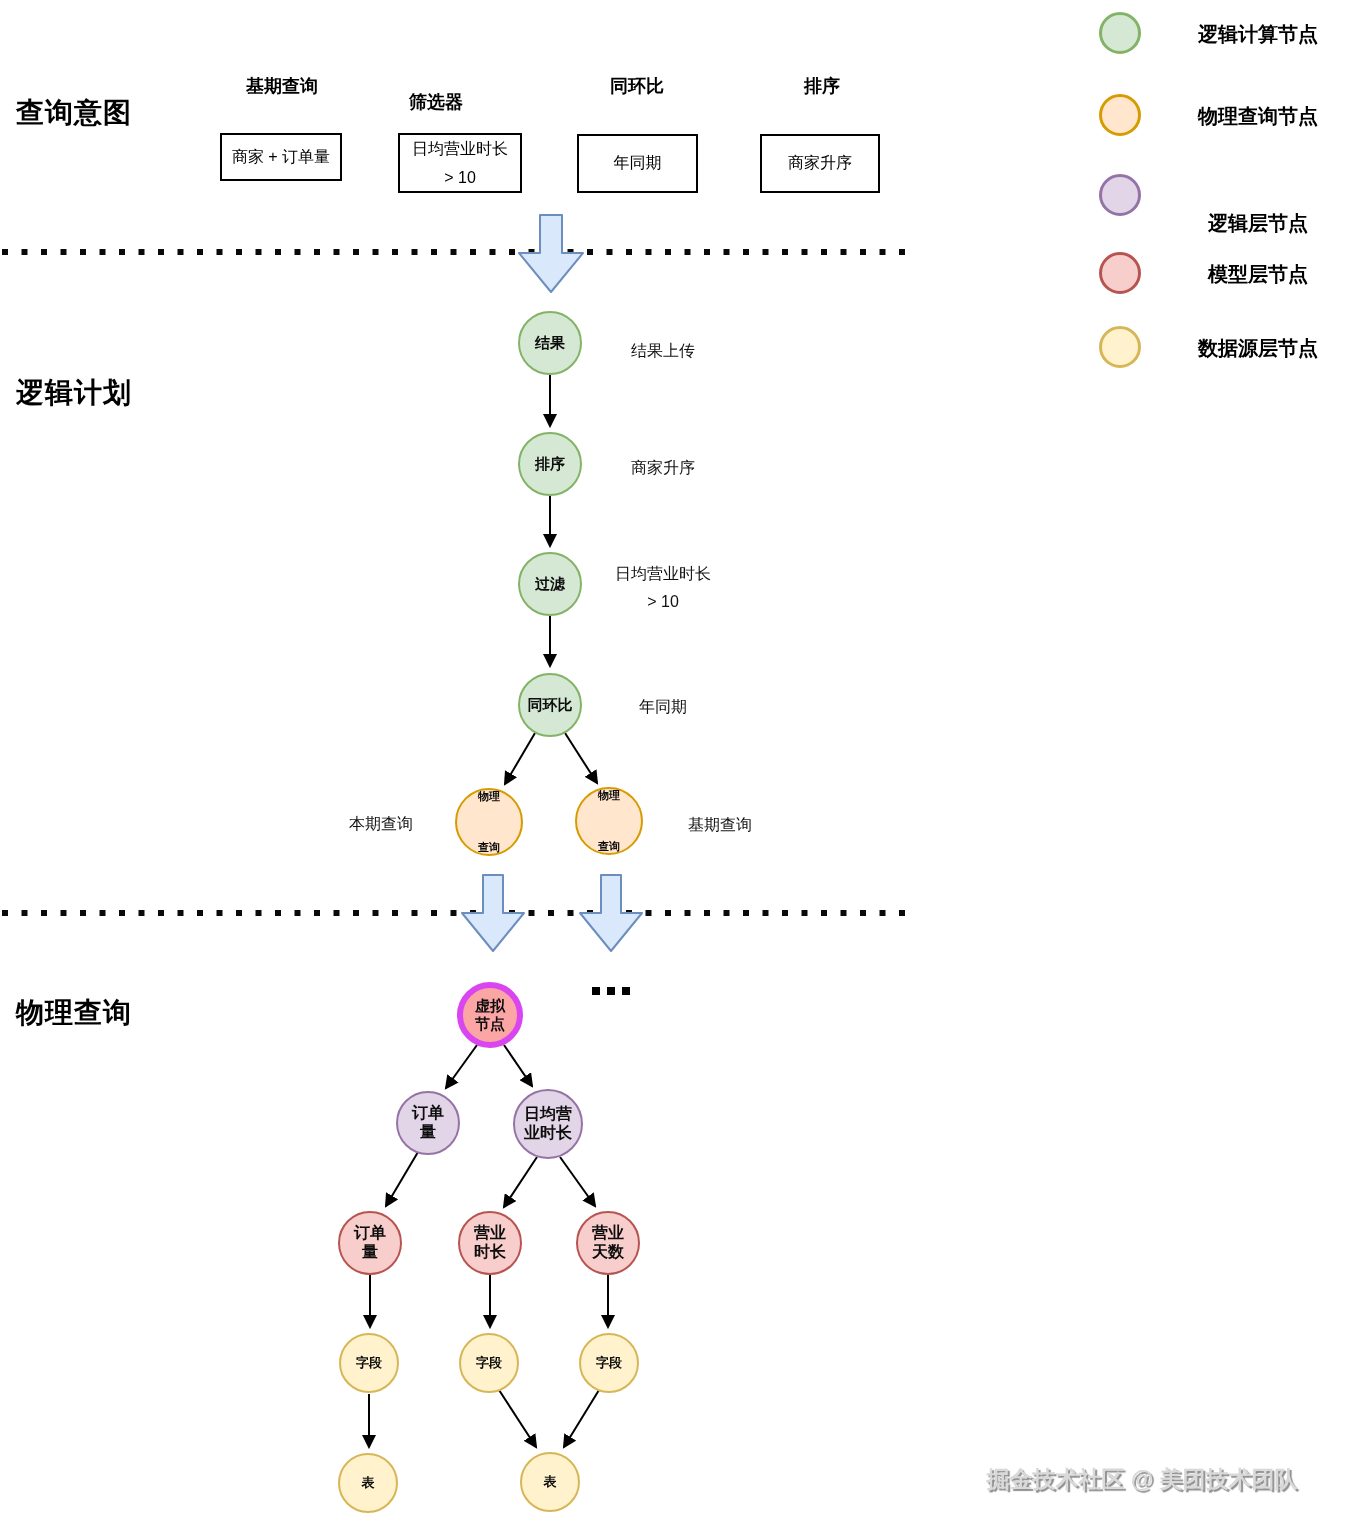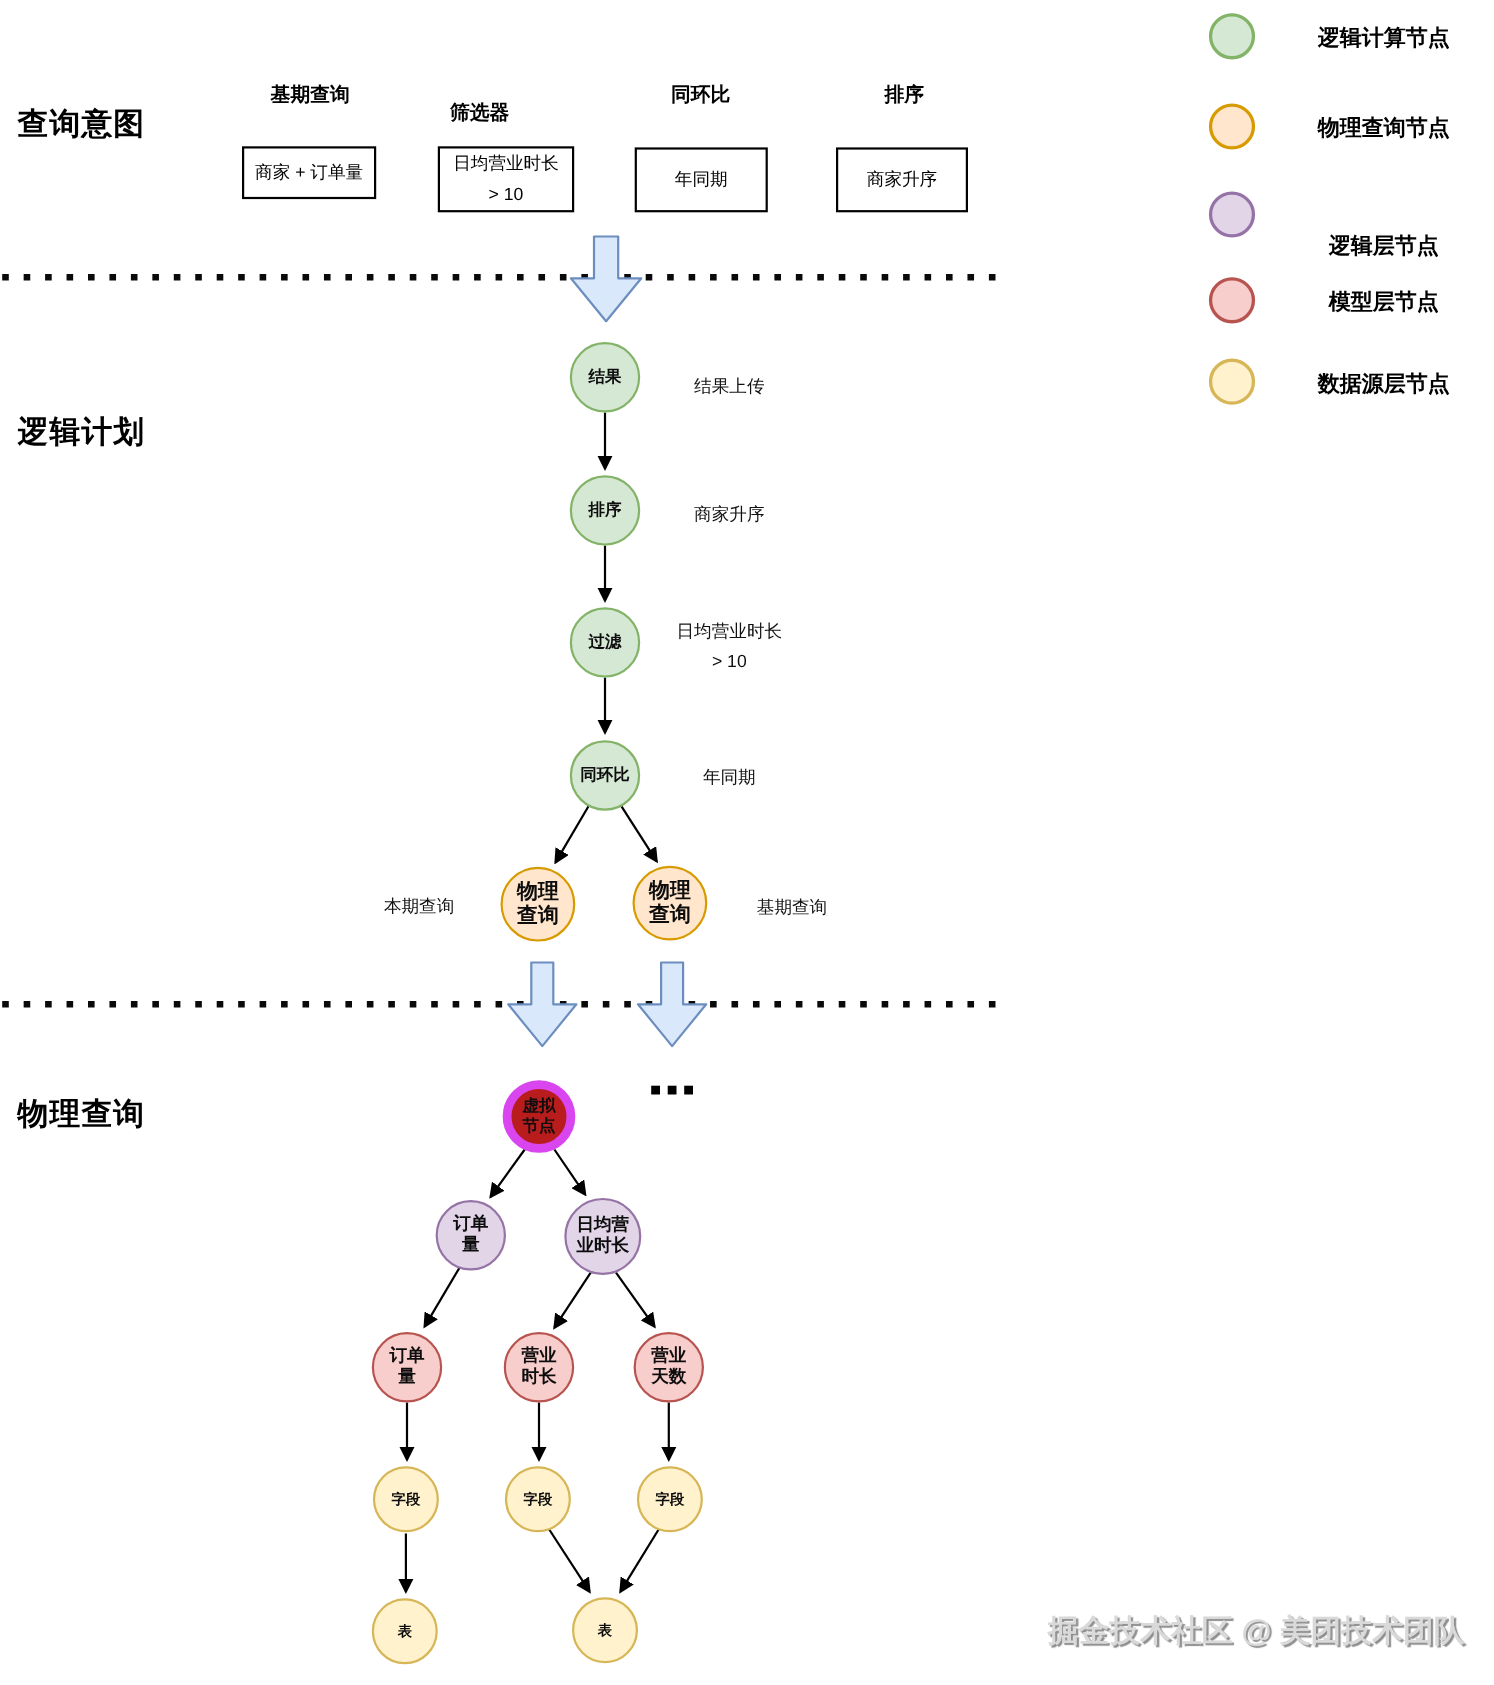--- a/index.html
+++ b/index.html
@@ -16,32 +16,32 @@
         display:flex;flex-direction:column;align-items:center;justify-content:center;
         gap:9px;font-size:16px;color:#000;text-align:center;}
   .node{position:absolute;border-radius:50%;box-sizing:border-box;
         display:flex;flex-direction:column;align-items:center;justify-content:center;
         text-align:center;font-weight:600;color:#0d0d0d;line-height:1.18;}
   .green{background:#d5e8d4;border:2px solid #82b366;}
   .orange{background:#ffe6cc;border:2px solid #d79b00;}
   .purple{background:#e1d5e7;border:2px solid #9673a6;}
   .red{background:#f8cecc;border:2px solid #b85450;}
   .yellow{background:#fff2cc;border:2px solid #d6b656;}
-  .white{background:#b91c1c;border:8px solid #d946ef;}
-  .fs21{font-size:15px;} .fs19{font-size:13px;} .fs17{font-size:19px;}
+  .white{background:#fca5a5;border:6px solid #d946ef;}
+  .fs21{font-size:15px;} .fs19{font-size:13px;} .fs17{font-size:11px;justify-content:space-between;}
   .fs16{font-size:16px;} .fs15{font-size:15px;}
   .ann{width:140px;text-align:center;font-size:16px;font-weight:400;color:#111;}
   .legend-swatch{position:absolute;width:42px;height:42px;border-radius:50%;box-sizing:border-box;}
   .legend-swatch.green{border-width:3px;} .legend-swatch.orange{border-width:3px;}
   .legend-swatch.purple{border-width:3px;} .legend-swatch.red{border-width:3px;}
   .legend-swatch.yellow{border-width:3px;}
   .legend-label{width:200px;text-align:center;font-size:20px;font-weight:600;}
   .ellipsis-icon{position:absolute;display:flex;gap:7px;}
   .ellipsis-icon span{width:8px;height:8px;background:#000;display:block;}
-  .watermark{width:420px;text-align:center;font-size:28px;font-weight:bold;
+  .watermark{width:420px;text-align:center;font-size:23px;font-weight:bold;
              color:#d9d9d9;text-shadow:2px 2px 1px #8f8f8f;}
 </style>
 </head>
 <body>
 
 <div class="canvas">
 
   <svg class="wires">
     <defs>
       <marker id="ah" viewBox="0 0 10 10" refX="8.5" refY="5" markerWidth="7" markerHeight="7" orient="auto-start-reverse">

